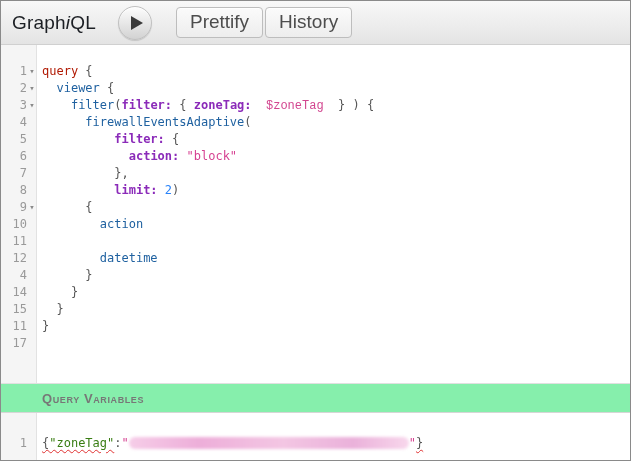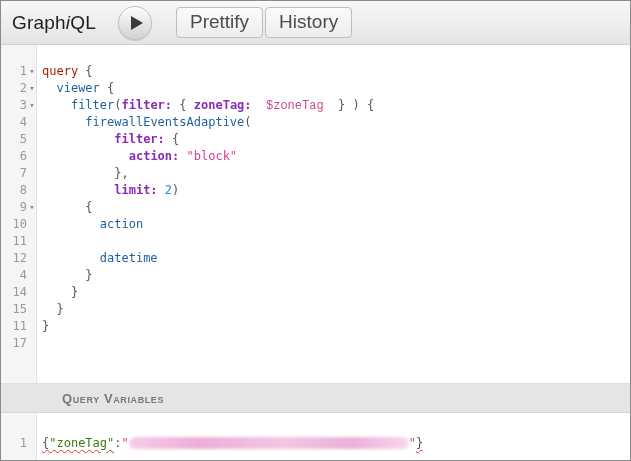--- a/index.html
+++ b/index.html
@@ -86,24 +86,24 @@
   .redacted-blob {
     display:inline-block; width:280px; height:12px;
     border-radius:7px; vertical-align:-2px;
     background:linear-gradient(90deg,#f6cde8,#edaed9 25%,#f3c6e3 55%,#eab1da 80%,#f8d7ec);
     filter:blur(1.5px);
   }
 
   
   .var-title {
     flex:0 0 30px; height:30px;
-    background:#e5e5e5;
+    background:#86efac;
     border-top:1px solid #e0e0e0; border-bottom:1px solid #d6d6d6;
     display:flex; align-items:center;
-    padding-left:61px;
+    padding-left:41px;
     font-variant:small-caps;
     font-weight:bold; font-size:13px; letter-spacing:0.6px;
     color:#777; cursor:pointer;
   }
   .var-editor { flex:0 0 47px; height:47px; display:flex; overflow:hidden; background:#fff; }
   .var-editor .gutter { padding-top:22px; }
   .var-editor .code { padding-top:22px; }
 </style>
 </head>
 <body>

